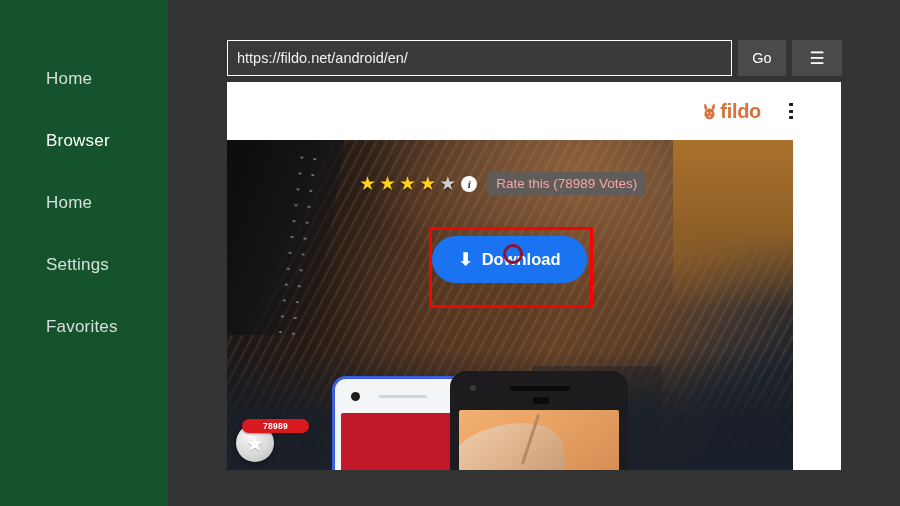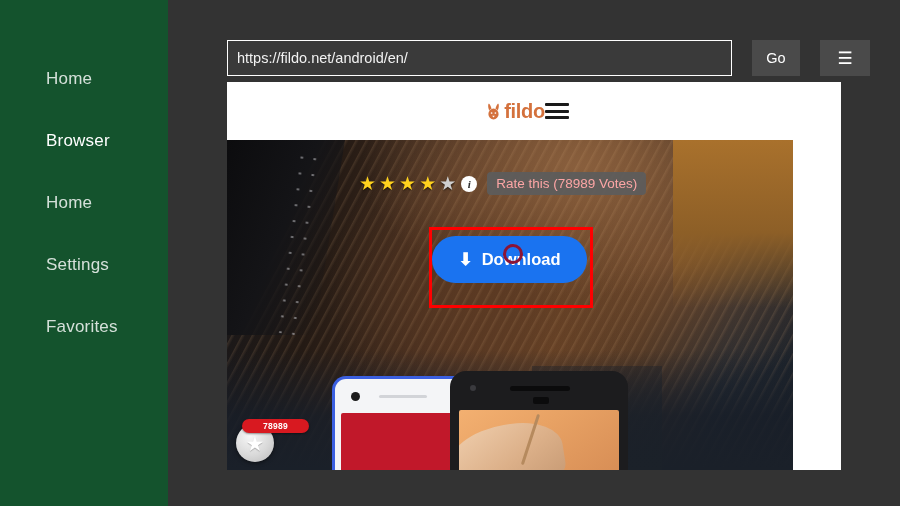--- a/index.html
+++ b/index.html
@@ -27,21 +27,21 @@
     white-space:nowrap;
     cursor:pointer;
   }
   .nav-item.active { color:#FFFFFF; font-weight:normal; }
 
   
   #browser { position:absolute; left:227px; top:0; width:614px; height:506px; }
 
   #urlbar-row {
     position:absolute; left:0; top:40px; width:614px; height:36px;
-    display:flex; align-items:stretch; gap:20px;
+    display:flex; align-items:stretch; gap:6px;
   }
   #url-input {
     flex:0 0 505px;
     background:#3a3a3a;
     border:1.5px solid #ffffff;
     color:#f2f2f2;
     font-size:14.5px;
     padding:0 9px;
     display:flex; align-items:center;
     font-family:"Liberation Sans", sans-serif;
@@ -59,22 +59,23 @@
   #go-btn { flex:0 0 48px; }
   #menu-btn { flex:0 0 50px; font-size:17px; }
 
   
   #page {
     position:absolute; left:0; top:82px; width:614px; height:388px;
     background:#ffffff; overflow:hidden;
   }
   #site-header {
     position:relative; height:58px; background:#ffffff;
-    display:flex; align-items:center; justify-content:center;
+    display:flex; align-items:center; justify-content:flex-end;
     padding:0 28px 0 15px;
+    gap:28px;
   }
   #logo { display:flex; align-items:center; gap:3px; }
   #logo-word {
     color:#D4713C; font-size:20px; font-weight:bold; letter-spacing:-.3px;
   }
   #bunny { width:15px; height:17px; position:relative; flex:0 0 auto; }
   #hamburger-site { display:flex; flex-direction:column; gap:3.5px; cursor:pointer; }
   #hamburger-site span { display:block; width:24px; height:3px; background:#1a1a1a; border-radius:1px; }
 
   

